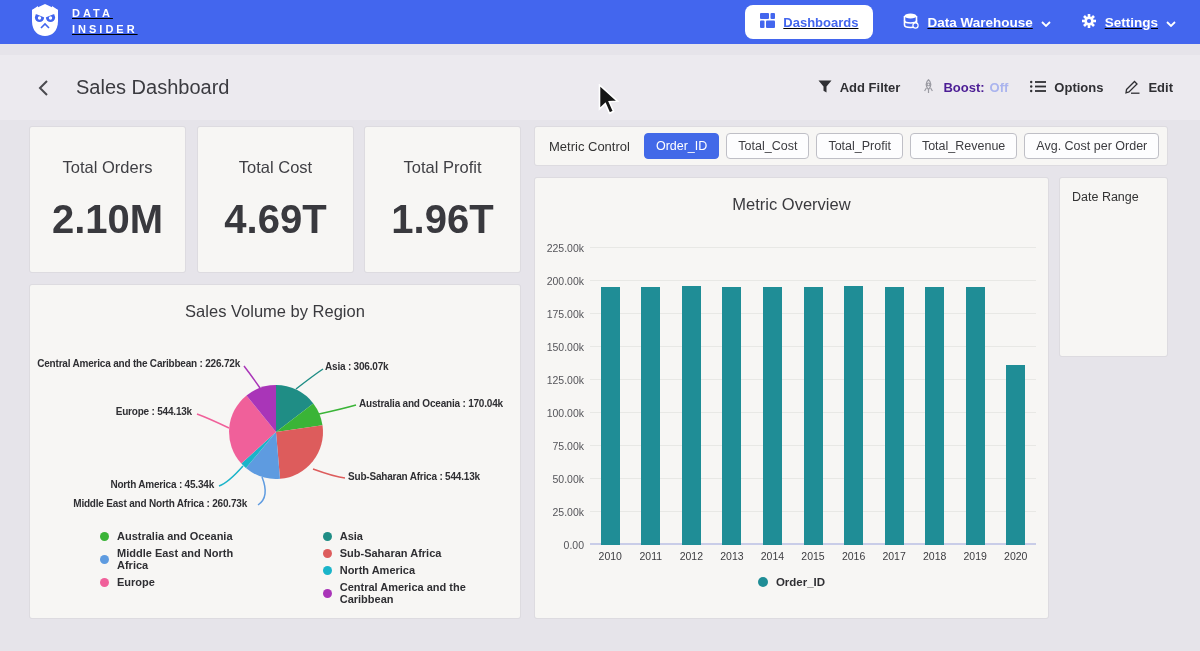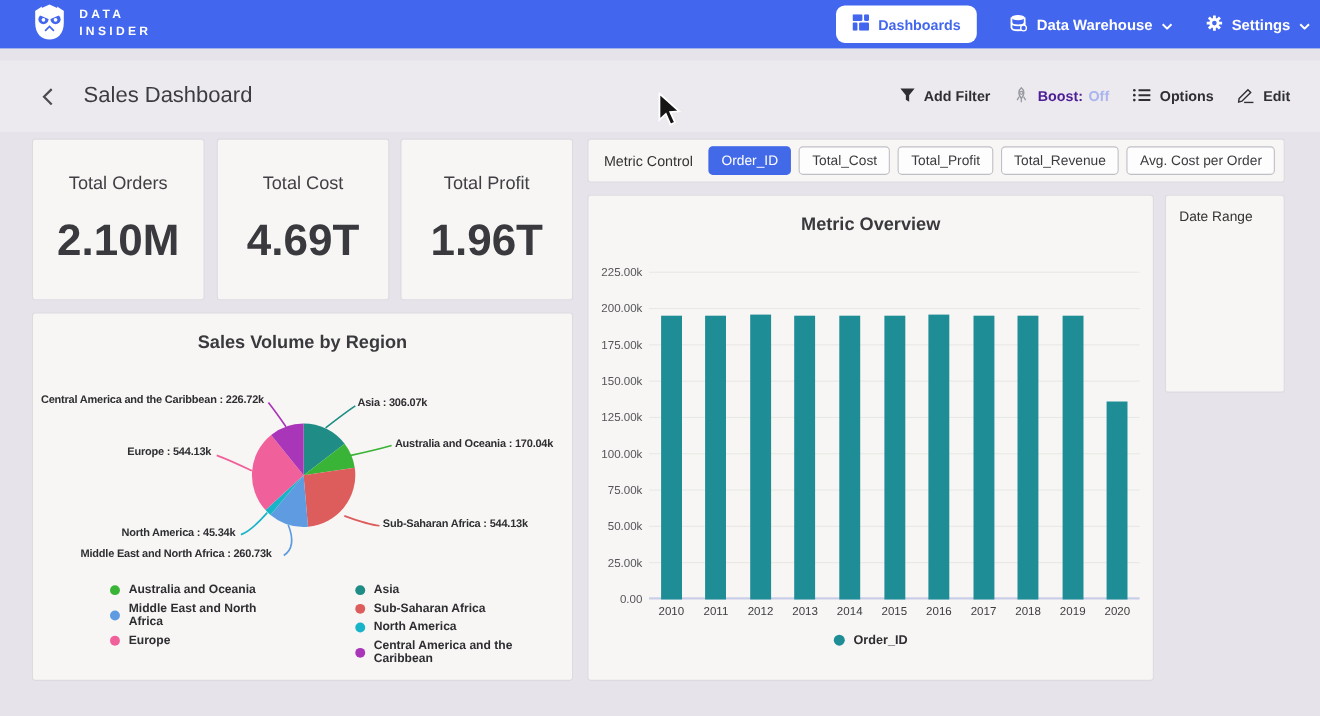--- a/index.html
+++ b/index.html
@@ -1,19 +1,19 @@
 <!DOCTYPE html>
 <html><head>
 <meta charset="utf-8">
 <style>
   * { margin:0; padding:0; box-sizing:border-box; }
   html,body { width:1200px; height:651px; overflow:hidden; font-family:"Liberation Sans", sans-serif; background:#e6e4ea; cursor:default; }
 
   
-  .navbar { position:absolute; left:0; top:0; width:1200px; height:44px; background:#4366ee; display:flex; align-items:center; padding:0 9px 0 28px; }
+  .navbar { position:absolute; left:0; top:0; width:1200px; height:44px; background:#4366ee; display:flex; align-items:center; padding:0 24px 0 28px;text-decoration:underline; }
   .brand { display:flex; align-items:center; gap:10px; }
   .brand-text { color:#fff; font-size:11px; font-weight:700; letter-spacing:3px; line-height:1.45; }
   .nav-right { margin-left:auto; display:flex; align-items:center; gap:30px; }
   .dash-pill { background:#fff; border-radius:8px; padding:8px 15px; display:flex; align-items:center; gap:8px; color:#4366ee; font-size:13px; font-weight:700; border:none; cursor:pointer; }
   .nav-item { display:flex; align-items:center; gap:8px; color:#fff; font-size:13.5px; font-weight:600; cursor:pointer; }
 
   
   .page-header { position:absolute; left:0; top:55px; width:1200px; height:65px; background:#eceaef; display:flex; align-items:center; padding:0 27px 0 32px; }
   .back-btn { width:22px; height:22px; display:flex; align-items:center; justify-content:center; cursor:pointer; }
   .page-title { font-size:20px; font-weight:500; color:#3b3b40; margin-left:22px; }
@@ -31,21 +31,21 @@
   .kpi-value { font-size:40px; font-weight:600; color:#39393e; }
 
   
   .metric-strip { left:505px; top:0; width:632px; height:38px; display:flex; align-items:center; padding:0 14px; gap:8px; }
   .metric-strip-label { font-size:13px; color:#333; margin-right:6px; white-space:nowrap; }
   .pill-btn { font-family:"Liberation Sans",sans-serif; font-size:12.5px; color:#3c3c40; background:#fdfdfe; border:1px solid #bfbfc6; border-radius:4px; padding:5px 11px; cursor:pointer; white-space:nowrap; }
   .pill-btn.sel { background:#4269e8; border-color:#4269e8; color:#fff; }
 
   
   .pie-card { left:0; top:158px; width:490px; height:333px; }
-  .card-title { text-align:center; font-size:16.5px; font-weight:700; color:#3a3a3e; padding-top:17px; }
+  .card-title { text-align:center; font-size:16.5px; font-weight:400; color:#3a3a3e; padding-top:17px; }
   .pie-svg { position:absolute; left:0; top:0; width:490px; height:333px; }
   .pie-label { position:absolute; font-size:10px; font-weight:700; color:#2f2f33; white-space:nowrap; letter-spacing:-0.2px; }
   .pie-legend { position:absolute; left:70px; top:245px; display:flex; gap:58px; }
   .pl-col { display:flex; flex-direction:column; gap:5px; }
   .pl-item { display:flex; align-items:center; gap:8px; font-size:11px; font-weight:700; color:#2f2f33; }
   .pl-dot { width:9px; height:9px; border-radius:50%; flex:none; }
 
   
   .chart-card { left:505px; top:51px; width:513px; height:440px; }
   .plot { position:absolute; left:55px; right:12px; top:62px; height:305px; }

